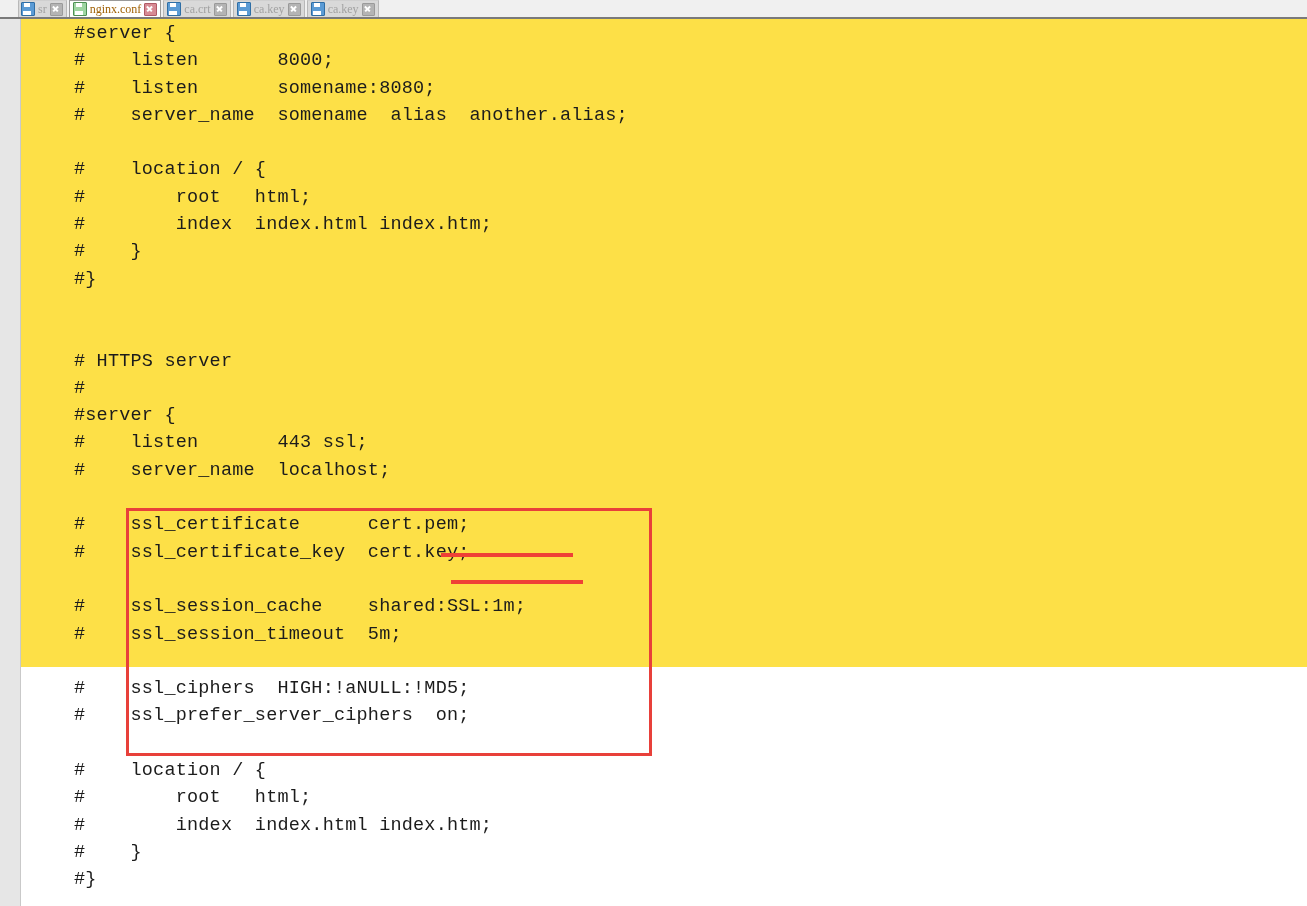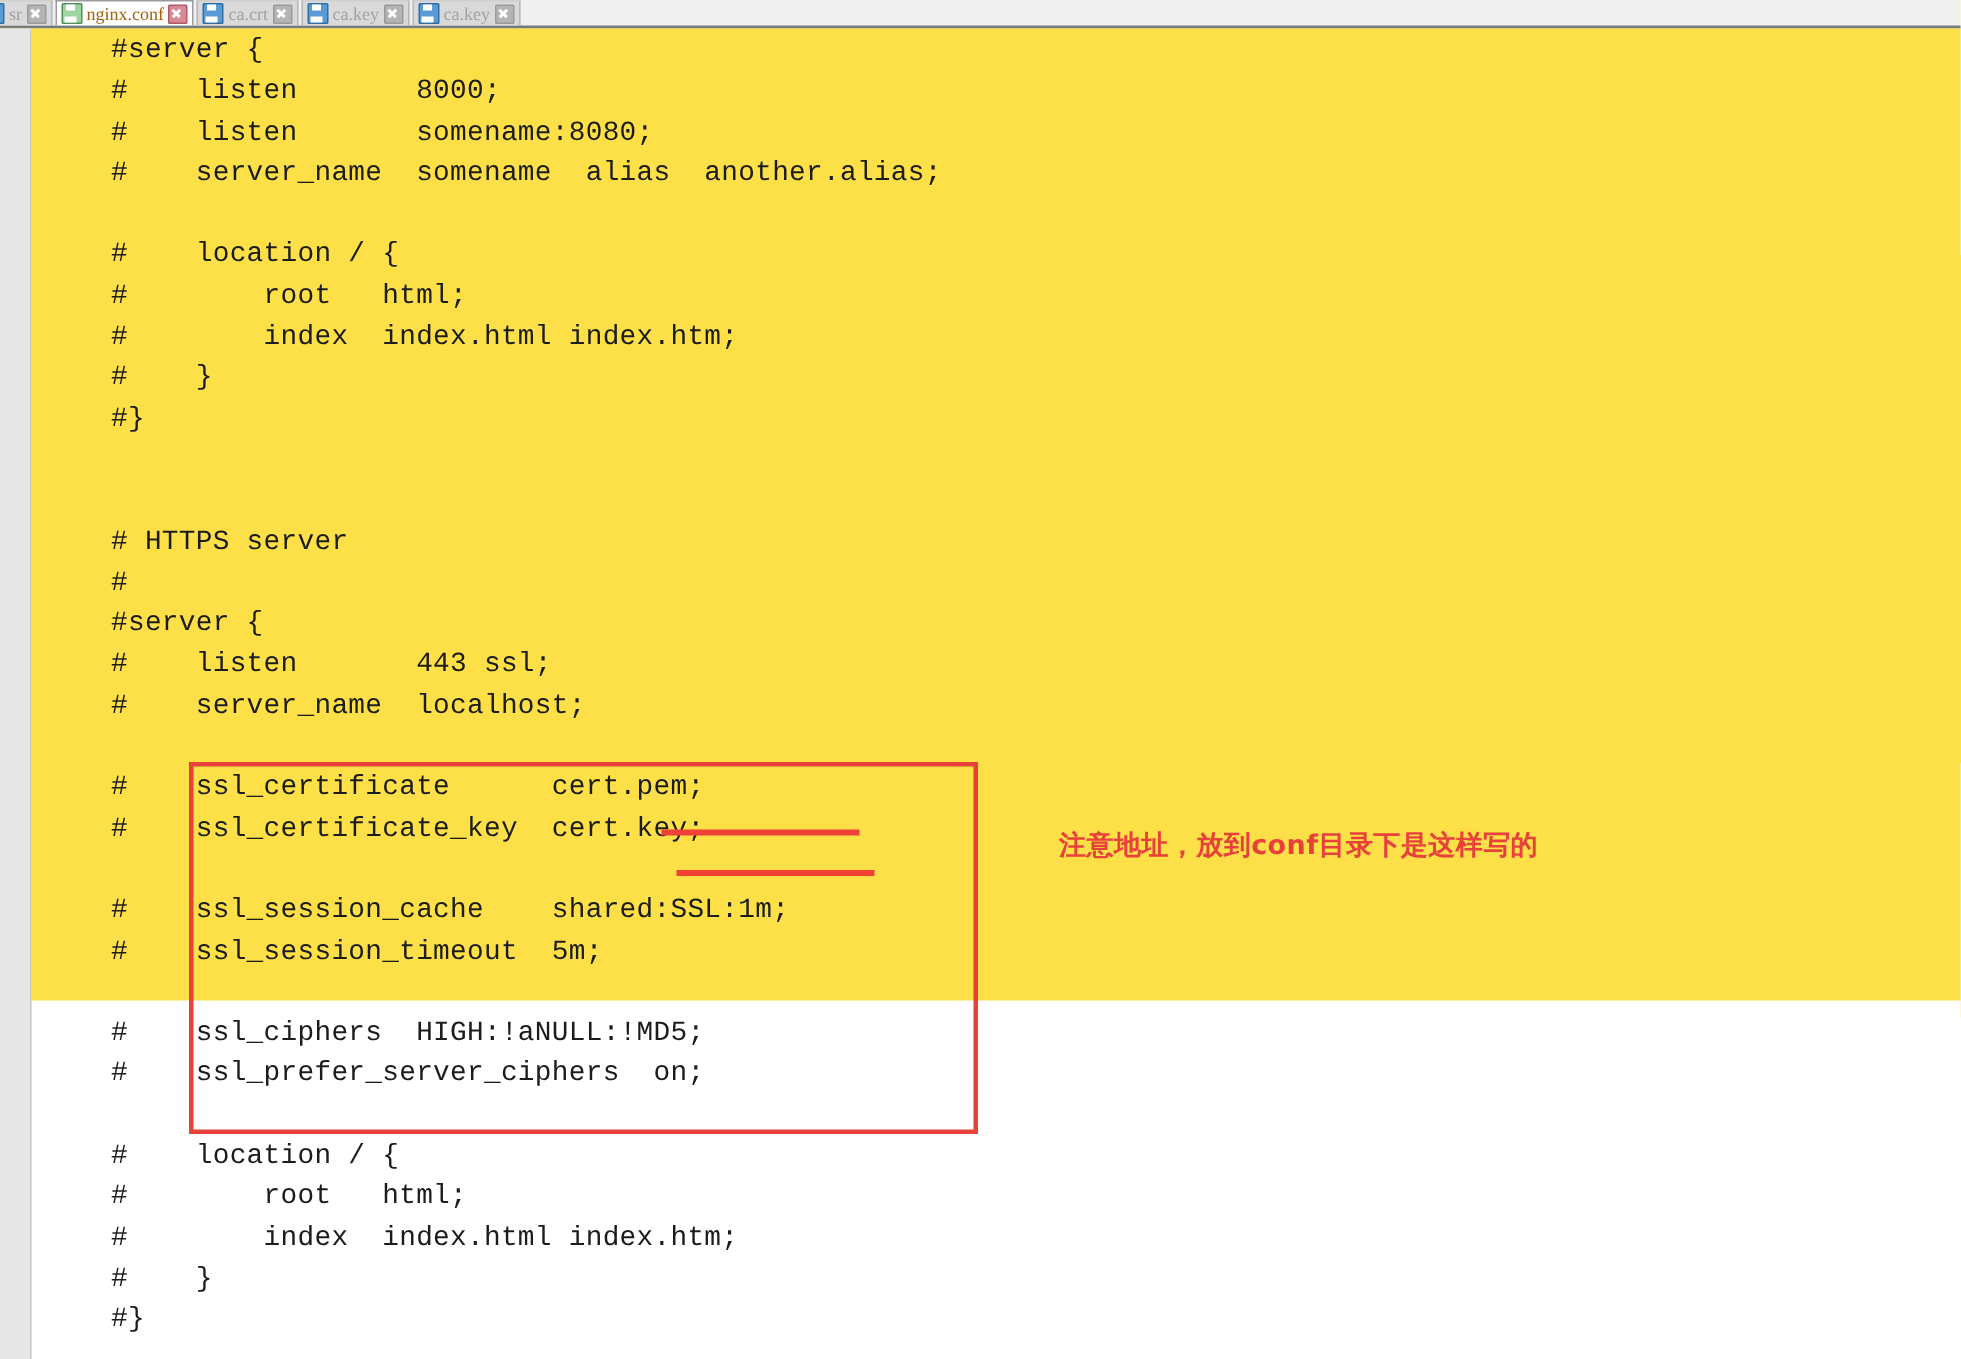--- a/index.html
+++ b/index.html
@@ -21,20 +21,21 @@
     position: absolute;
     left: 0; top: 0;
     width: 1307px;
     height: 19px;
     background: #f0f0f0;
     border-bottom: 2px solid #7a7a7a;
     box-sizing: border-box;
     display: flex;
     align-items: flex-start;
     overflow: hidden;
+    padding-left: 32px;
   }
   .tab {
     height: 17px;
     box-sizing: border-box;
     display: flex;
     align-items: center;
     gap: 3px;
     padding: 0 3px 0 3px;
     margin-right: 2px;
     font-size: 11px;
@@ -259,15 +260,14 @@
 #        index  index.html index.htm;
 #    }
 #}</pre>
   </div>
 
   <div id="redbox"></div>
 
   <div class="underline" id="ul-pem"></div>
   <div class="underline" id="ul-key"></div>
 
-  <div id="note">注意地址，放到conf目录下是这样写的</div>
 
 </div>
 
 </body></html>

